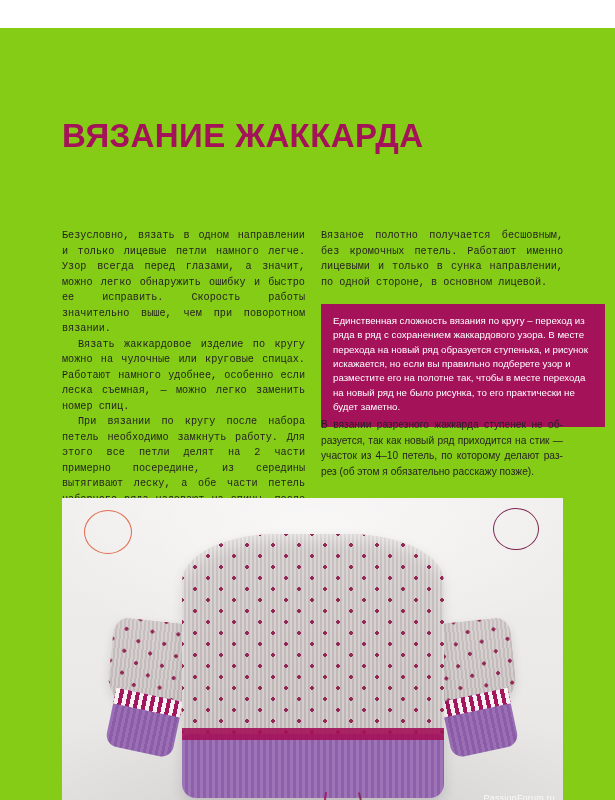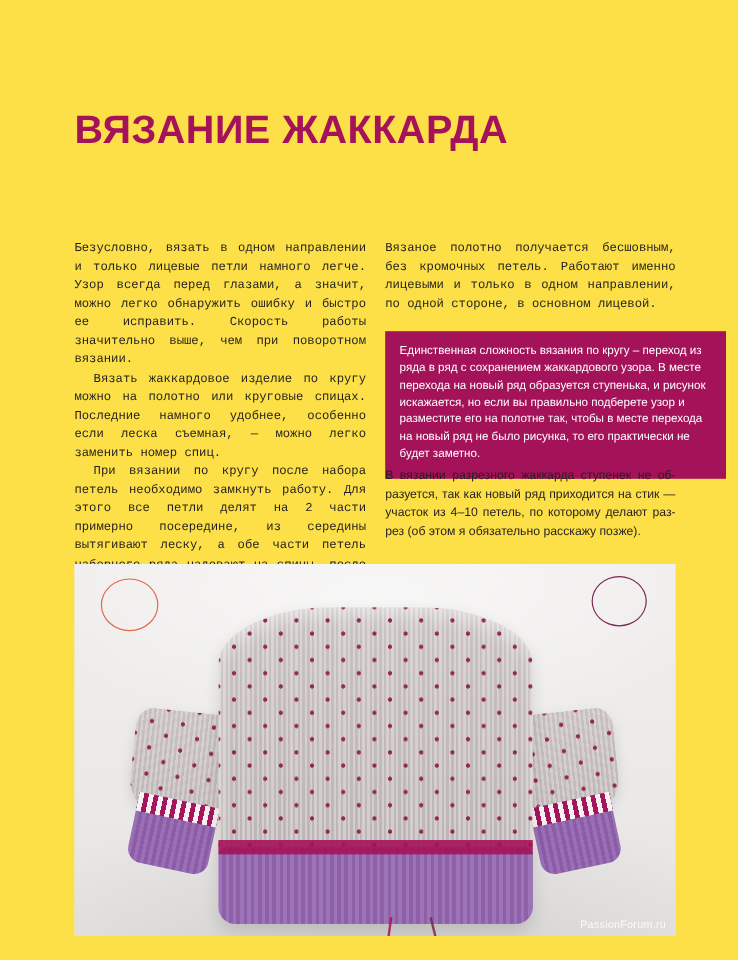--- a/index.html
+++ b/index.html
@@ -10,21 +10,22 @@
   body {
     width: 615px;
     height: 800px;
     position: relative;
     font-family: "Liberation Sans", sans-serif;
     overflow: hidden;
   }
   .page {
     position: absolute;
     inset: 0;
-    background: #fde047;
+    background: #84cc16;
+    margin-top: 28px;
   }
   
   .title {
     position: absolute;
     left: 62px;
     top: 68px;
     width: 500px;
     color: #a4125a;
     font-family: "Liberation Sans", sans-serif;
     font-weight: bold;
@@ -247,26 +248,26 @@
 <body>
 
 <div class="page">
 
   <h1 class="title">
     <span>Вязание жаккарда</span>
   </h1>
 
   <div class="col col-left">
     <p>Безусловно, вязать в одном направлении и толь­ко лицевые петли намного легче. Узор всегда перед глазами, а значит, можно легко обнару­жить ошибку и быстро ее исправить. Скорость работы значительно выше, чем при поворотном вязании.</p>
-    <p class="ind">Вязать жаккардовое изделие по кругу можно на полотно или круговые спицах. Последние намного удобнее, особенно если леска съем­ная, — можно легко заменить номер спиц.</p>
+    <p class="ind">Вязать жаккардовое изделие по кругу можно на чулочные или круговые спицах. Работают намного удобнее, особенно если леска съем­ная, — можно легко заменить номер спиц.</p>
     <p class="ind">При вязании по кругу после набора петель необходимо замкнуть работу. Для этого все пет­ли делят на 2 части примерно посередине, из середины вытягивают леску, а обе части петель наборного ряда надевают на спицы, после чего последнюю петлю наборного ряда надевают на первую петлю и затягивают. Второй и последую­щие ряды (первый после наборного ряда) вяжут по кругу.</p>
   </div>
 
   <div class="col col-right">
-    <p>Вязаное полотно получается бесшовным, без кромочных петель. Работают именно лицевыми и только в одном направлении, по одной сторо­не, в основном лицевой.</p>
+    <p>Вязаное полотно получается бесшовным, без кромочных петель. Работают именно лицевыми и только в сунка направлении, по одной сторо­не, в основном лицевой.</p>
   </div>
 
   <div class="callout">
     <span>Единственная сложность вязания по кругу – переход из ряда в ряд с сохранением жаккардового узора. В месте перехода на новый ряд образуется ступень­ка, и рисунок искажается, но если вы правильно подберете узор и разместите его на полотне так, чтобы в месте перехода на новый ряд не было ри­сунка, то его практически не будет заметно.</span>
   </div>
 
   <div class="after-callout">
     <span>В вязании разрезного жаккарда ступенек не об­разуется, так как новый ряд приходится на стик — участок из 4–10 петель, по которому делают раз­рез (об этом я обязательно расскажу позже).</span>
   </div>
 

